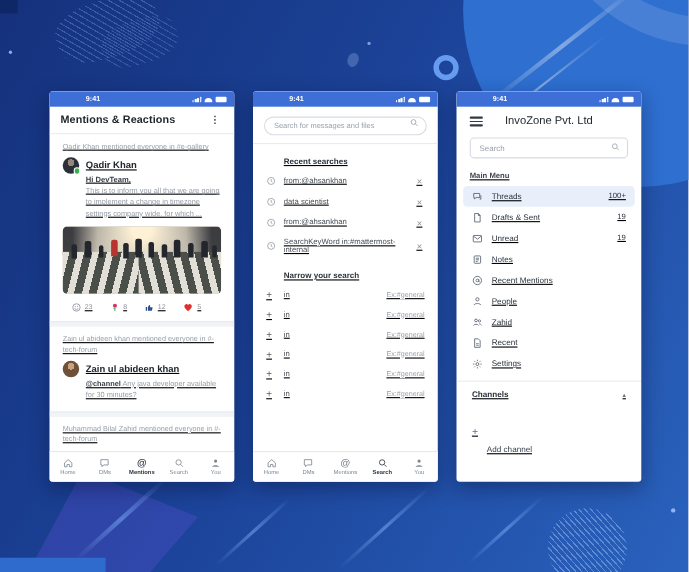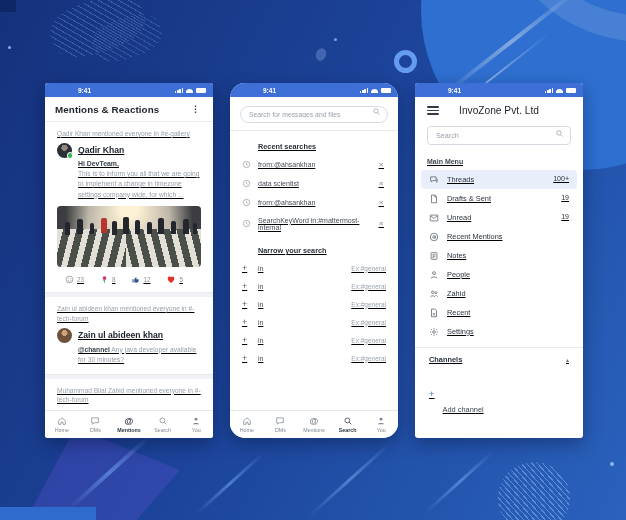--- a/index.html
+++ b/index.html
@@ -31,21 +31,21 @@
   .bs2{left:185px;top:482px;width:90px;height:3px;transform:rotate(-42deg);}
   .bs3{left:295px;top:478px;width:110px;height:3px;transform:rotate(-42deg);}
   .bs4{left:415px;top:480px;width:90px;height:3px;transform:rotate(-42deg);}
   .hatch-circle{left:498px;top:462px;width:72px;height:72px;border-radius:50%;
     background:repeating-linear-gradient(48deg,rgba(160,200,255,.45) 0 1px,transparent 1px 4px);}
   .sq-bl{left:0;bottom:0;width:96px;height:13px;background:#2f6bcd;}
   .dot3{left:610px;top:462px;width:4px;height:4px;border-radius:50%;background:rgba(170,200,255,.8);}
   
   .phone{position:absolute;top:83px;width:168px;height:355px;background:#fff;border-radius:3px;
     overflow:hidden;display:flex;flex-direction:column;box-shadow:0 6px 18px rgba(2,10,40,.35);}
-  .p1{left:45px;} .p2{left:230px;border-radius:15px;} .p3{left:415px;}
+  .p1{left:45px;} .p2{left:230px;} .p3{left:415px;}
   .statusbar{height:14px;flex:0 0 14px;background:#3d6fd6;color:#fff;display:flex;align-items:center;
     justify-content:space-between;padding:0 7px;font-size:6.5px;font-weight:bold;}
   .sb-time{margin-left:26px;}
   .sb-icons{display:flex;align-items:flex-end;gap:3px;}
   .sig{display:flex;align-items:flex-end;gap:.8px;}
   .sig i{display:block;width:1.4px;background:#fff;border-radius:.5px;}
   .sig i:nth-child(1){height:2px}.sig i:nth-child(2){height:3px}.sig i:nth-child(3){height:4px}.sig i:nth-child(4){height:5px}
   .wifi{width:7px;height:4px;background:#fff;border-radius:7px 7px 0 0;}
   .batt{width:10px;height:4.5px;background:#fff;border-radius:1px;}
   
@@ -103,21 +103,21 @@
   .hdr3{display:flex;align-items:center;padding:8px 12px 6px;}
   .burger{width:12px;display:flex;flex-direction:column;gap:2px;cursor:pointer;}
   .burger i{display:block;height:1.6px;background:#323a45;border-radius:1px;}
   .hdr3 .t{flex:1;text-align:center;font-size:10.2px;font-weight:normal;color:#1d2329;padding-right:12px;}
   .s3searchwrap{padding:2px 12px 6px;position:relative;}
   .s3input{width:100%;box-sizing:border-box;height:19px;border:1px solid #d5dae1;border-radius:4px;
     font-size:7.2px;padding:0 20px 0 8px;color:#454d57;outline:none;font-family:inherit;background:#fff;}
   .s3input::placeholder{color:#9aa2ac;}
   .s3glass{position:absolute;right:19px;top:7px;}
   .menu-label{font-size:7px;font-weight:bold;color:#3f4752;margin:7px 12px 5px;}
-  .mrow{display:flex;gap:8px;padding:4.5px 8px;margin:0 6px;border-radius:4px;cursor:pointer;}
+  .mrow{display:flex;align-items:center;gap:8px;padding:4.5px 8px;margin:0 6px;border-radius:4px;cursor:pointer;}
   .mrow .lbl{font-size:7.4px;color:#2a323d;}
   .mrow .badge{margin-left:auto;font-size:7px;color:#2a323d;}
   .mrow.hl{background:#e9effa;}
   .chan-div{border-top:1px solid #e9ebee;margin-top:6px;}
   .chanhdr{display:flex;align-items:center;padding:7px 14px 3px;}
   .chanhdr .lbl{font-size:7.4px;font-weight:bold;color:#2a323d;}
   .chanhdr .caret{margin-left:auto;font-size:6px;color:#6b7280;cursor:pointer;}
   .crow{display:flex;align-items:center;gap:8px;padding:6px 14px;cursor:pointer;}
   .crow .plus{font-size:9.5px;color:#3d6fd6;line-height:1;}
   .crow .hash{font-size:8.5px;color:#7c8590;line-height:1;}
@@ -449,33 +449,33 @@
       <div class="mrow">
         <svg width="10" height="10" viewBox="0 0 24 24">
             <rect x="3" y="5" width="18" height="14" rx="1.5" fill="none" stroke="#4b5563" stroke-width="1.7"></rect>
             <path d="M3.5 6.5 12 13l8.5-6.5" fill="none" stroke="#4b5563" stroke-width="1.7"></path>
           </svg>
         <span class="lbl">Unread</span>
         <span class="badge">19</span>
       </div>
       <div class="mrow">
         <svg width="10" height="10" viewBox="0 0 24 24">
+            <rect x="5" y="4" width="14" height="16" rx="1.5" fill="none" stroke="#4b5563" stroke-width="1.7"></rect>
+            <path d="M8.5 9h7M8.5 12.5h7M8.5 16h4" stroke="#4b5563" stroke-width="1.7"></path>
+          </svg>
+        <span class="lbl">Notes</span>
+        <span class="badge"></span>
+      </div>
+      <div class="mrow">
+        <svg width="10" height="10" viewBox="0 0 24 24">
             <circle cx="12" cy="12" r="9" fill="none" stroke="#4b5563" stroke-width="1.7"></circle>
             <circle cx="12" cy="12" r="3" fill="none" stroke="#4b5563" stroke-width="1.6"></circle>
             <path d="M15 9v4.5c0 1.5 1 2 2 1.5" fill="none" stroke="#4b5563" stroke-width="1.6"></path>
           </svg>
         <span class="lbl">Recent Mentions</span>
-        <span class="badge"></span>
-      </div>
-      <div class="mrow">
-        <svg width="10" height="10" viewBox="0 0 24 24">
-            <rect x="5" y="4" width="14" height="16" rx="1.5" fill="none" stroke="#4b5563" stroke-width="1.7"></rect>
-            <path d="M8.5 9h7M8.5 12.5h7M8.5 16h4" stroke="#4b5563" stroke-width="1.7"></path>
-          </svg>
-        <span class="lbl">Notes</span>
         <span class="badge"></span>
       </div>
       <div class="mrow">
         <svg width="10" height="10" viewBox="0 0 24 24">
             <circle cx="12" cy="7.5" r="3.5" fill="none" stroke="#4b5563" stroke-width="1.7"></circle>
             <path d="M4.5 20c1.5-4.5 13.5-4.5 15 0" fill="none" stroke="#4b5563" stroke-width="1.7"></path>
           </svg>
         <span class="lbl">People</span>
         <span class="badge"></span>
       </div>

